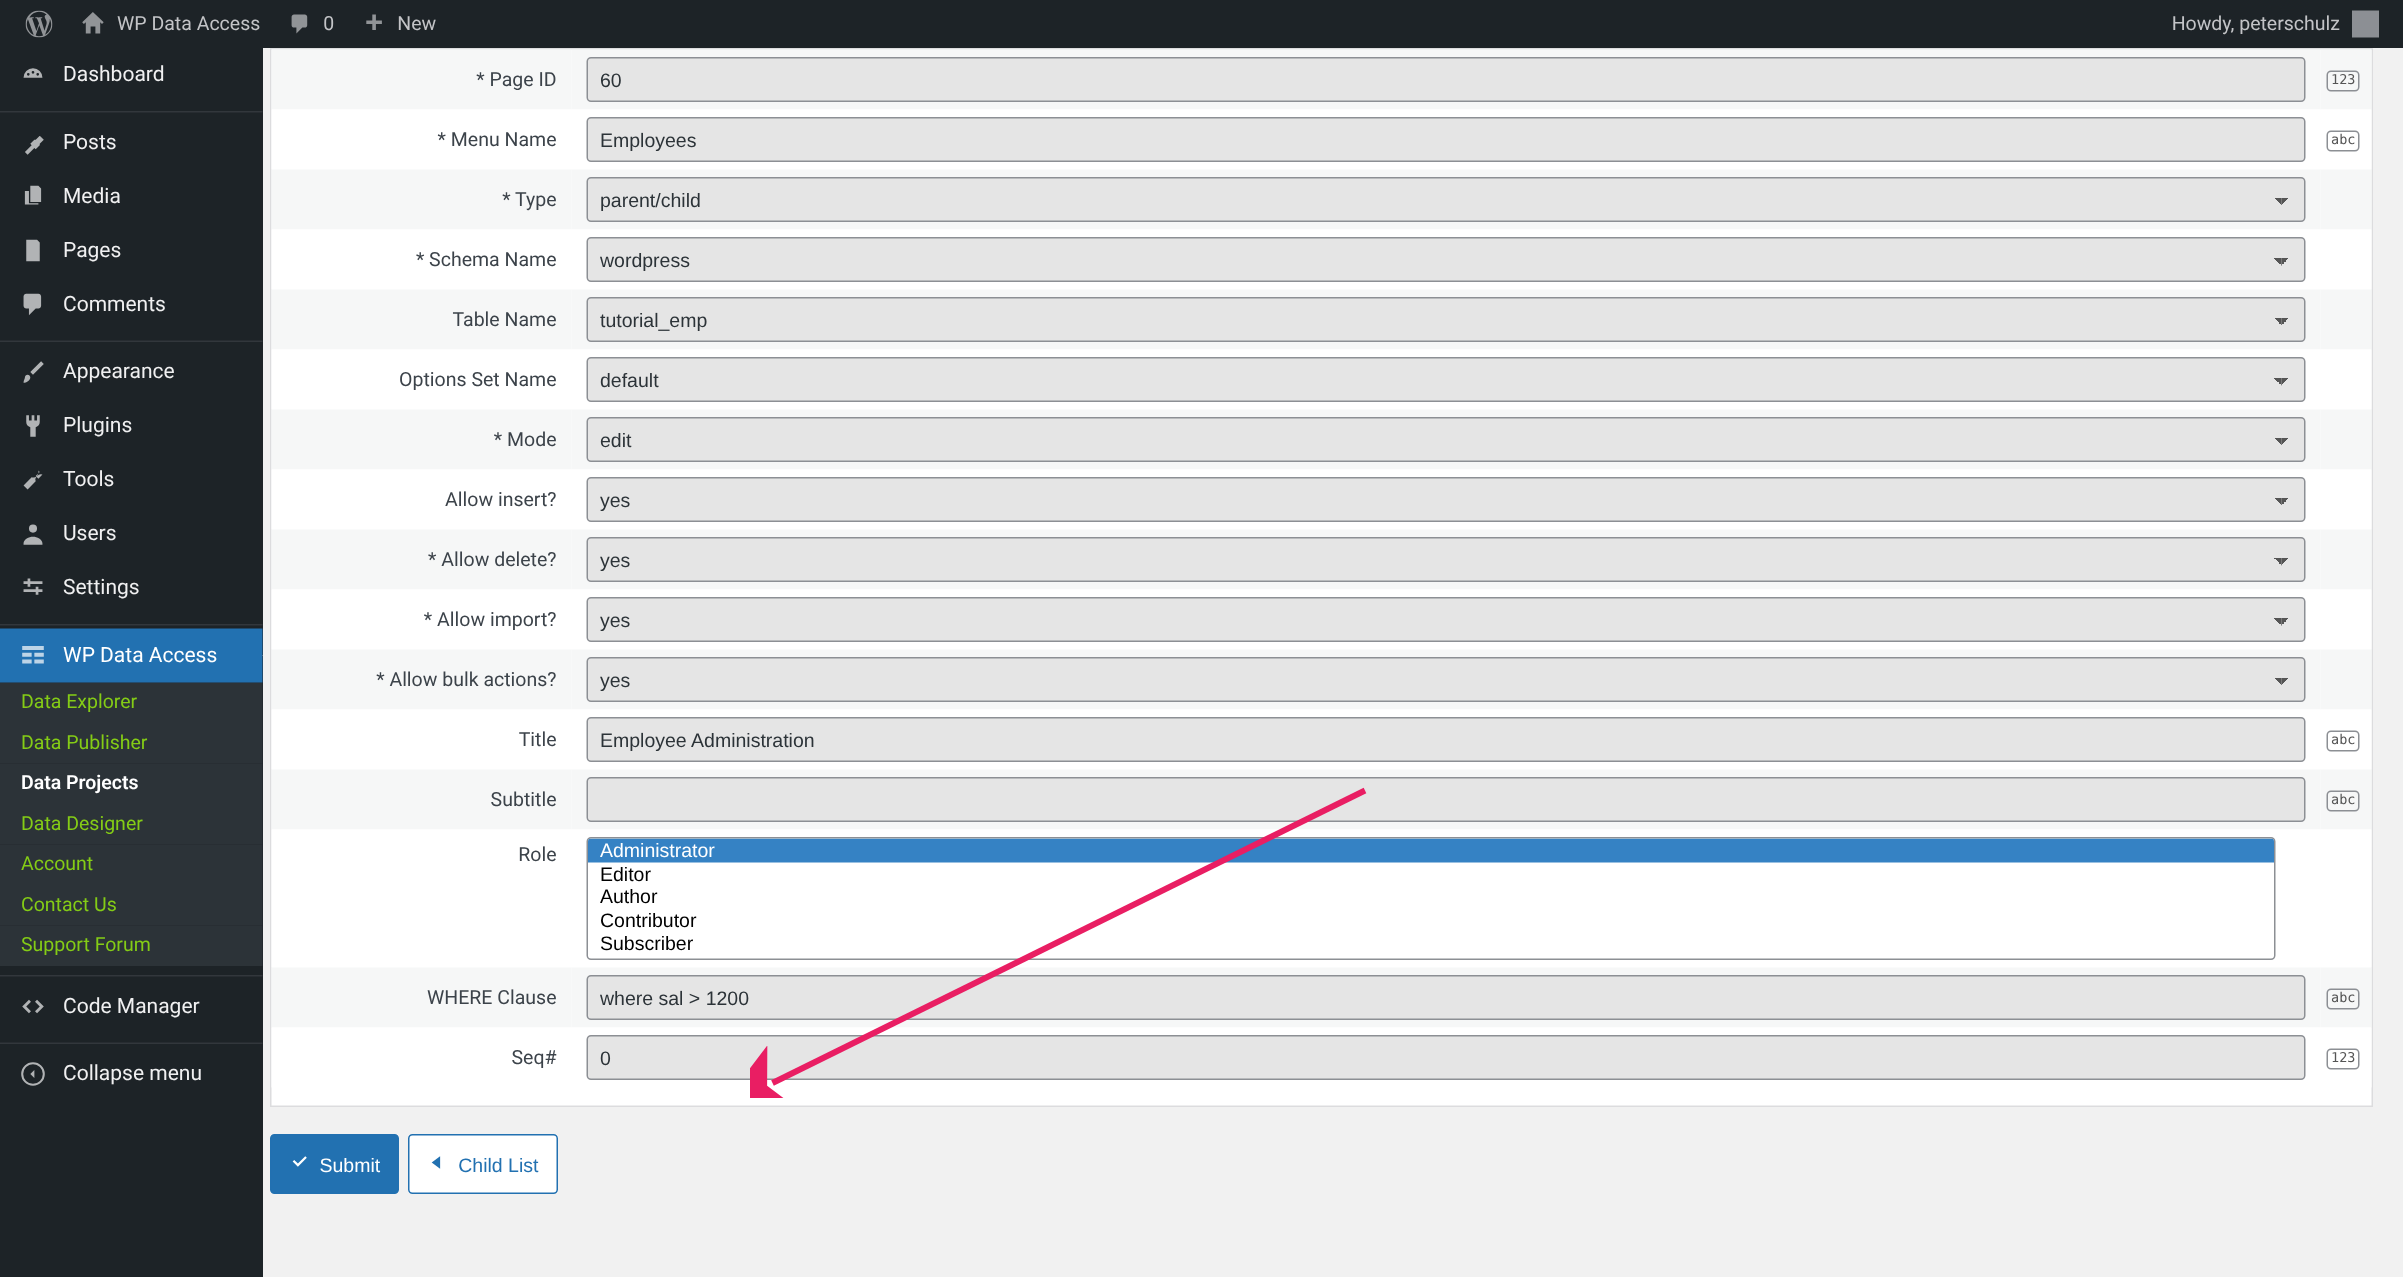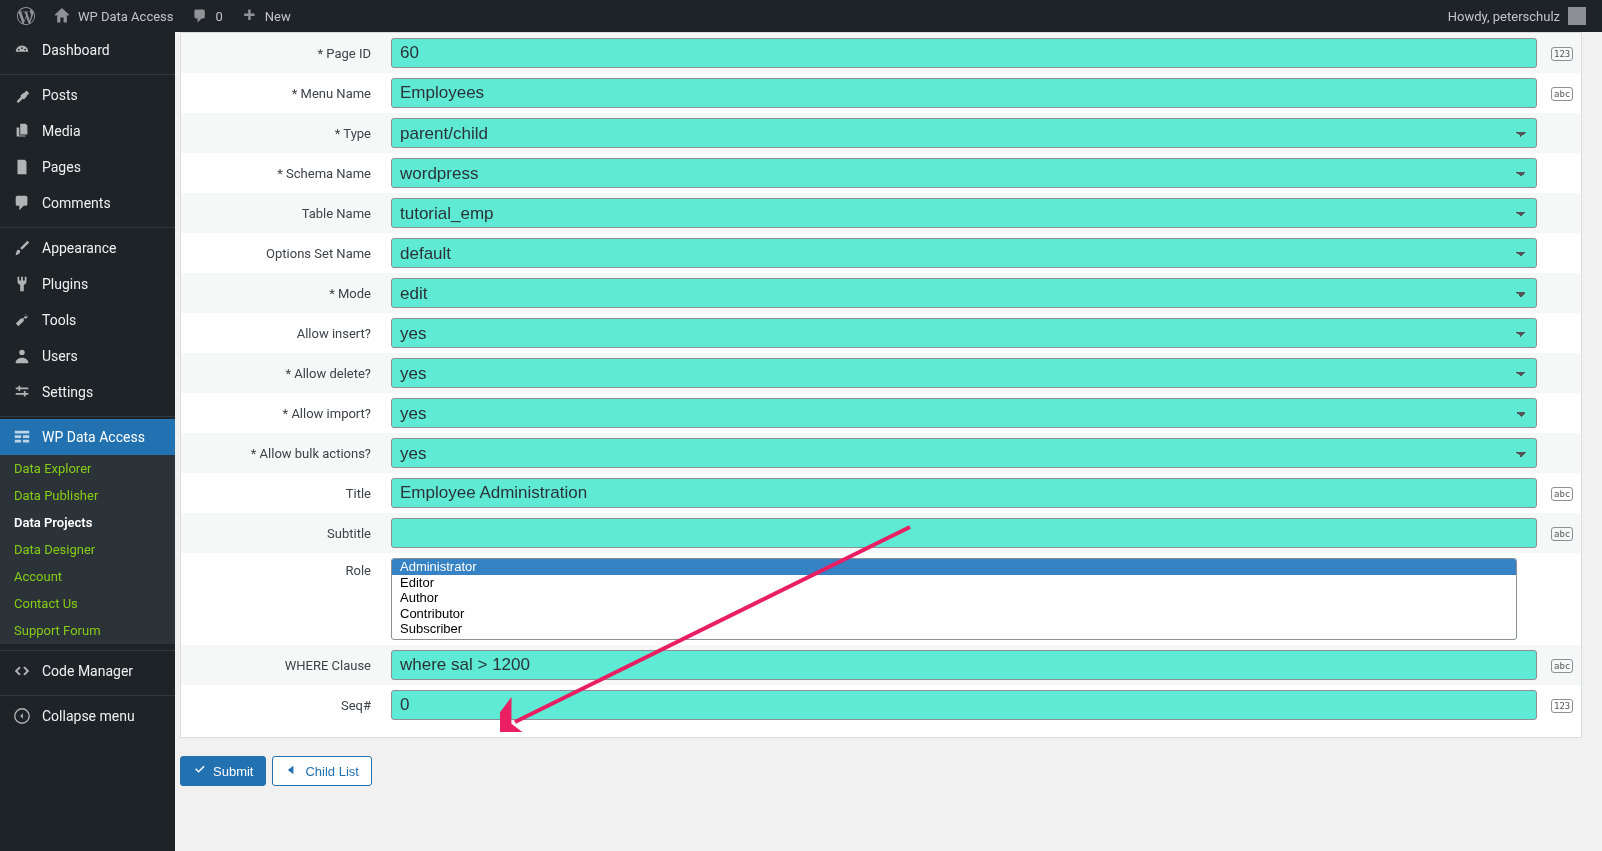--- a/index.html
+++ b/index.html
@@ -22,29 +22,29 @@
 
 .content { margin-left: 160px; margin-top: 32px; padding: 0 20px 20px; position: relative; }
 .form-wrap { background: #fff; border: 1px solid #dcdcde; padding: 0 0 12px 0; }
 .form-table { width: 100%; border-collapse: collapse; }
 .form-table tr { }
 .form-table tr:nth-child(odd) { background: #f6f7f7; }
 .form-table tr:nth-child(even) { background: #fff; }
 .form-table .label-cell { width: 200px; text-align: right; padding: 8px 10px; vertical-align: middle; font-size: 13px; }
 .form-table .input-cell { padding: 5px 10px; }
 .form-table .hint-cell { width: 34px; text-align: left; padding: 5px 4px; vertical-align: middle; }
-.field-input, .field-select { width: 100%; height: 30px; padding: 0 8px; border: 1px solid #8c8f94; border-radius: 3px; font-size: 17px; background: #5eead4; color: #2c3338; }
+.field-input, .field-select { width: 100%; height: 30px; padding: 0 8px; border: 1px solid #8c8f94; border-radius: 3px; font-size: 13px; background: #e5e5e5; color: #2c3338; }
 .field-select { appearance: none; background-image: linear-gradient(45deg, transparent 50%, #555 50%), linear-gradient(135deg, #555 50%, transparent 50%); background-position: calc(100% - 15px) 13px, calc(100% - 10px) 13px; background-size: 5px 5px, 5px 5px; background-repeat: no-repeat; }
 .field-multi { width: calc(100% - 20px); height: 82px; border: 1px solid #8c8f94; border-radius: 3px; font-size: 13px; background: #fff; overflow-y: scroll; }
 .field-multi option { padding: 0 8px; font-size: 13px; line-height: 16px; }
 .field-multi option.selected { background: #3582c4; color: #fff; }
 .hint-badge { display: inline-block; border: 1px solid #8c8f94; border-radius: 3px; font-size: 9px; padding: 0 2px; color: #555; font-family: monospace; line-height: 12px; }
 
 .button-row { margin-top: 18px; display: flex; gap: 6px; }
-.btn { height: 30px; padding: 0 12px; border-radius: 3px; font-size: 13px; cursor: pointer; display: inline-flex; align-items: center; gap: 6px; }
+.btn { height: 40px; padding: 0 12px; border-radius: 3px; font-size: 13px; cursor: pointer; display: inline-flex; align-items: center; gap: 6px; }
 .btn-primary { background: #2271b1; border: 1px solid #2271b1; color: #fff; }
 .btn-secondary { background: #fff; border: 1px solid #2271b1; color: #2271b1; }
 
 .arrow-overlay { position: absolute; pointer-events: none; z-index: 30; }
 </style>
 </head>
 <body>
 
 <div class="admin-bar">
   <div class="admin-bar-left">

